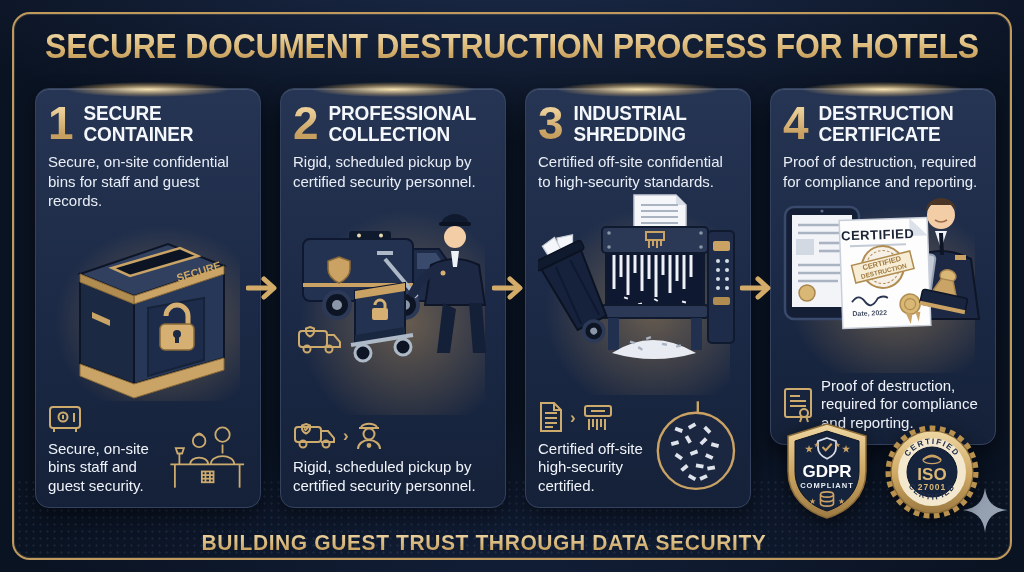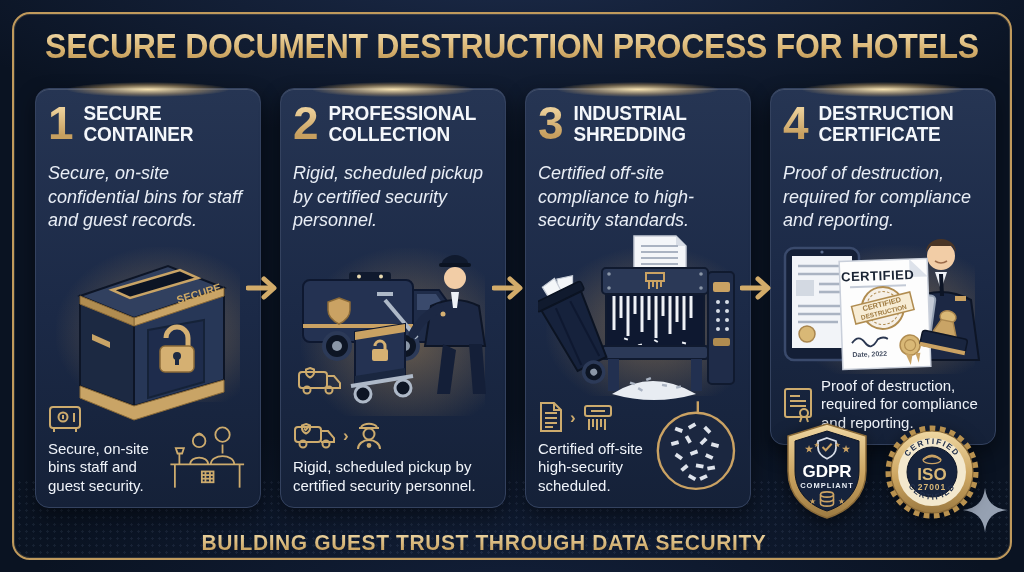--- a/index.html
+++ b/index.html
@@ -41,21 +41,21 @@
     filter:blur(.5px);pointer-events:none;
   }
   .panel.short{height:357px;}
   .step-head{display:flex;gap:10px;align-items:flex-start;}
   .step-number{
     font-size:46px;line-height:.88;font-weight:800;
     background:linear-gradient(180deg,#ecd09a 15%,#c79f5f 80%);
     -webkit-background-clip:text;background-clip:text;color:transparent;
   }
   .step-title{width:158px;color:#f4f7fb;font-weight:800;font-size:19px;line-height:1.06;letter-spacing:-.2px;transform:scaleY(1.05);transform-origin:top left;}
-  .step-desc{margin-top:19px;color:#e9eef6;font-size:18px;line-height:1.28;font-weight:500;font-style:italic;}
+  .step-desc{margin-top:9px;color:#e9eef6;font-size:15px;line-height:1.28;font-weight:500;}
   .illus{position:relative;flex:1 1 auto;margin-top:2px;}
   .illus::before{
     content:'';position:absolute;inset:8% 4% 2% 4%;
     background:radial-gradient(ellipse at 58% 55%,rgba(216,166,92,.40) 0%,rgba(216,166,92,.14) 48%,transparent 72%);
   }
   .illus svg{position:absolute;inset:0;}
   .caption{color:#f0f4fa;font-size:15px;line-height:1.22;font-weight:500;}
   .bottom-row{display:flex;align-items:flex-end;justify-content:space-between;}
   .icon-row{display:flex;align-items:center;gap:6px;margin-bottom:7px;}
   .chev{color:#cdab6d;font-size:17px;font-weight:700;line-height:1;}
@@ -238,21 +238,21 @@
         </div>
         <div class="caption">Rigid, scheduled pickup by certified security personnel.</div>
       </div>
     </div>
 
     <div class="panel">
       <div class="step-head">
         <div class="step-number">3</div>
         <div class="step-title">INDUSTRIAL SHREDDING</div>
       </div>
-      <div class="step-desc">Certified off-site compliance to high-security standards.</div>
+      <div class="step-desc">Certified off-site confidential to high-security standards.</div>
 
       <div class="illus">
         <svg width="202" height="178" viewBox="0 0 202 178">
 
           <g>
             <path d="M96,2 h42 l10,10 v22 h-52 z" fill="#f4f6f9" stroke="#c6ccd6" stroke-width="1.5"></path>
             <polygon points="138,2 148,12 138,12" fill="#d8dde6"></polygon>
             <line x1="103" y1="12" x2="140" y2="12" stroke="#aab3c2" stroke-width="2"></line>
             <line x1="103" y1="18" x2="140" y2="18" stroke="#aab3c2" stroke-width="2"></line>
             <line x1="103" y1="24" x2="140" y2="24" stroke="#aab3c2" stroke-width="2"></line>
@@ -354,21 +354,21 @@
                 <rect x="3" y="4" width="26" height="10" rx="2"></rect>
                 <line x1="9" y1="9" x2="23" y2="9"></line>
                 <line x1="7" y1="17" x2="7" y2="28"></line>
                   <line x1="11" y1="17" x2="11" y2="25"></line>
                 <line x1="15" y1="17" x2="15" y2="28"></line>
                   <line x1="19" y1="17" x2="19" y2="25"></line>
                 <line x1="23" y1="17" x2="23" y2="28"></line>
               </g>
             </svg>
           </div>
-          <div class="caption">Certified off-site high-security scheduled.</div>
+          <div class="caption">Certified off-site high-security certified.</div>
         </div>
         <svg width="88" height="96" viewBox="0 0 88 96">
           <line x1="46" y1="0" x2="46" y2="12" stroke="#caa263" stroke-width="2.5"></line>
           <circle cx="44" cy="52" r="40" fill="#1b2740" stroke="#caa263" stroke-width="2.5"></circle>
           <g fill="#dfe4ec">
             <rect x="22" y="28" width="8" height="4" transform="rotate(20 26 30)"></rect>
             <rect x="36" y="24" width="8" height="4" transform="rotate(-30 40 26)"></rect>
             <rect x="52" y="28" width="8" height="4" transform="rotate(45 56 30)"></rect>
             <rect x="18" y="42" width="8" height="4" transform="rotate(-15 22 44)"></rect>
             <rect x="32" y="38" width="8" height="4" transform="rotate(60 36 40)"></rect>

